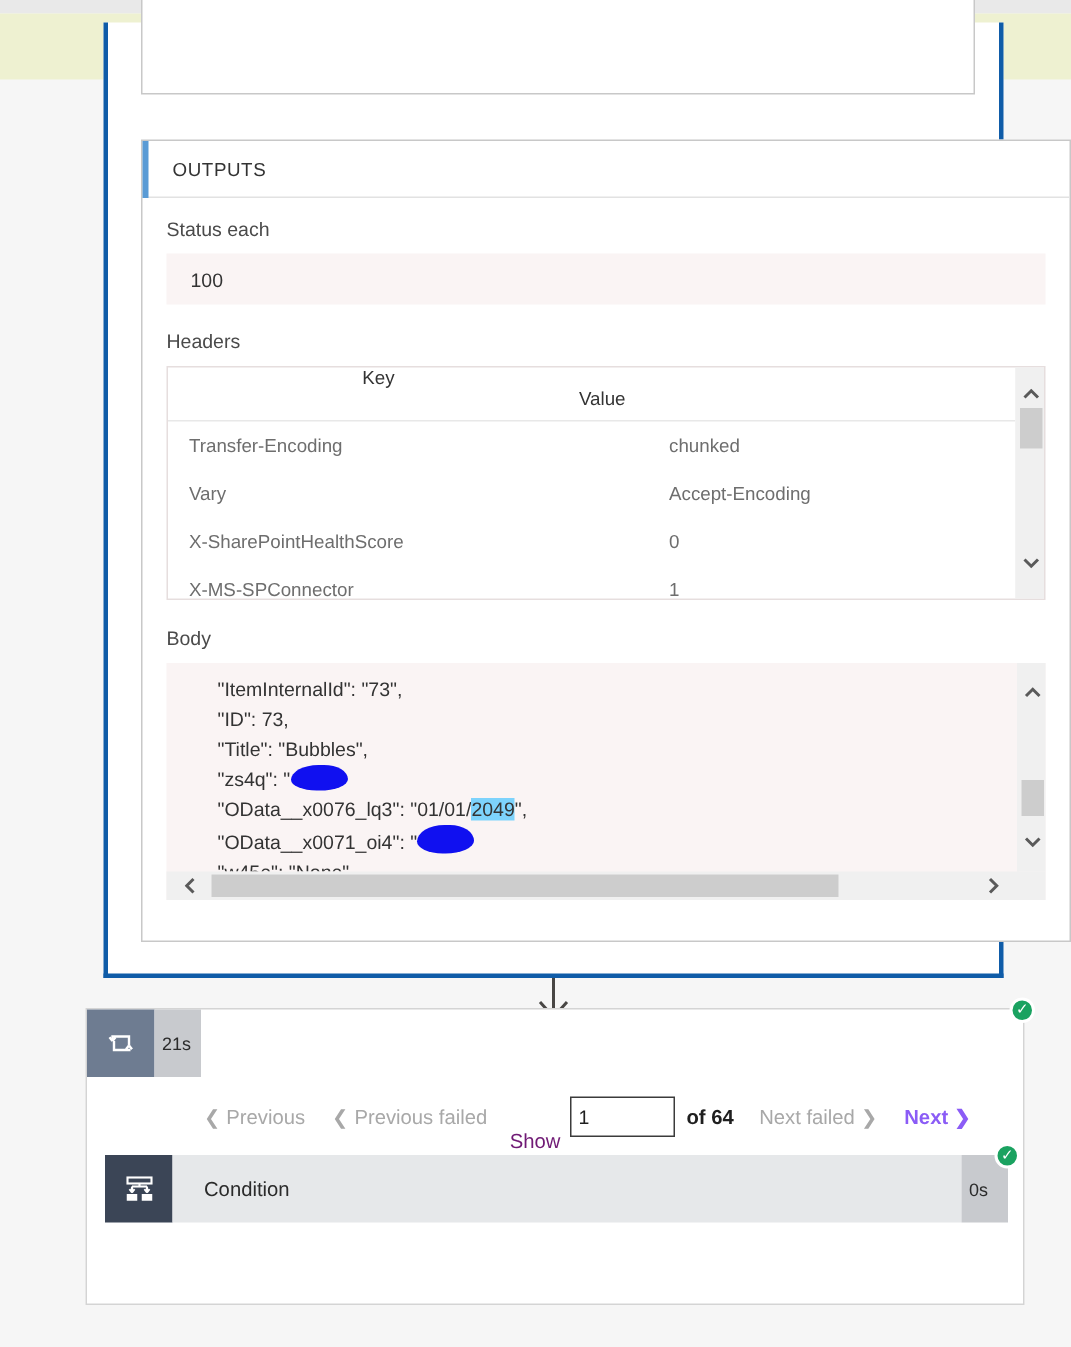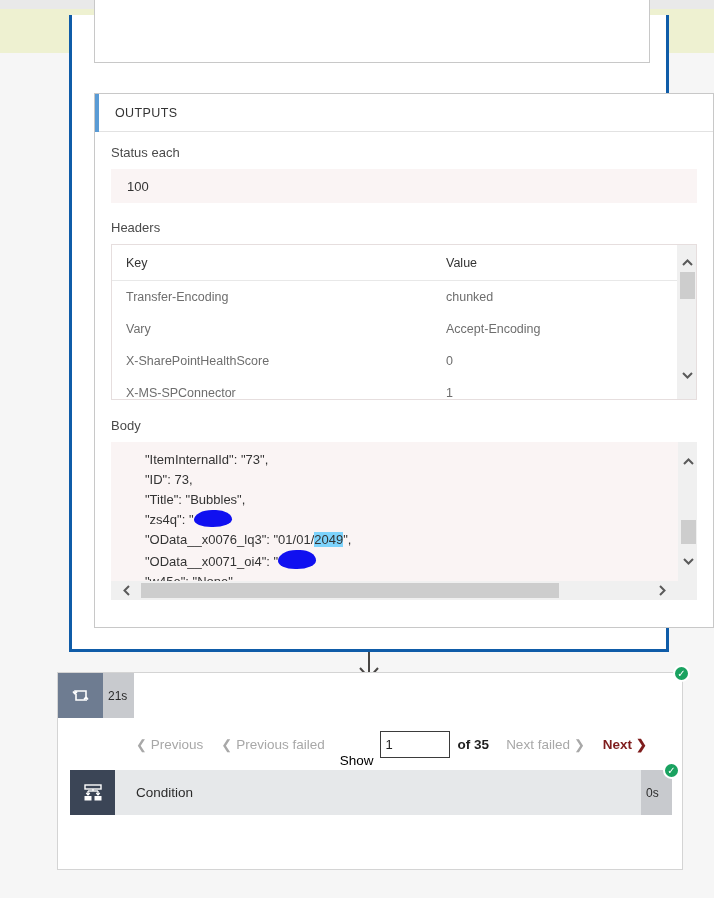--- a/index.html
+++ b/index.html
@@ -111,20 +111,21 @@
     height: 32px;
     align-items: center;
     padding-left: 14px;
     font-size: 12.5px;
     color: #6e6e6e;
   }
   .hdr-row.head {
     height: 36px;
     color: #333333;
     border-bottom: 1px solid #e8e8e8;
+    flex-direction: column;
   }
   .hdr-col-key { width: 320px; }
   .hdr-col-val { flex: 1; }
 
   
   .vscroll {
     position: absolute;
     right: 0; top: 0; width: 19px; bottom: 0;
     background: #f0f0f0;
     border-left: 1px solid #f0f0f0;
@@ -277,22 +278,22 @@
     font-size: 13.5px;
   }
   .pager-btn {
     display: flex;
     align-items: center;
     gap: 4px;
     padding: 0 9px;
     color: #a8a8a8;
     white-space: nowrap;
   }
-  .pager-btn.enabled { color: #7f1d1d; font-weight: bold; }
-  .pager-label { color: #000000; padding: 0 6px; white-space: nowrap; margin-top: 33px; }
+  .pager-btn.enabled { color: #8b5cf6; font-weight: bold; }
+  .pager-label { color: #701a75; padding: 0 6px; white-space: nowrap; margin-top: 33px; }
   .pager-input {
     width: 70px; height: 27px;
     border: 1px solid #3b3b3b;
     background: #ffffff;
     font-family: "Liberation Sans", sans-serif;
     font-size: 13px;
     color: #1f1f1f;
     padding: 0 5px;
     outline: none;
   }
@@ -440,21 +441,21 @@
     <div class="pager-btn">
       <span class="chev">❮</span>
       <span>Previous</span>
     </div>
     <div class="pager-btn">
       <span class="chev">❮</span>
       <span>Previous failed</span>
     </div>
     <span class="pager-label">Show</span>
     <input class="pager-input" type="text" value="1" style="">
-    <span class="pager-of">of 35</span>
+    <span class="pager-of">of 64</span>
     <div class="pager-btn">
       <span>Next failed</span>
       <span class="chev">❯</span>
     </div>
     <div class="pager-btn enabled">
       <span>Next</span>
       <span class="chev">❯</span>
     </div>
   </div>
 

